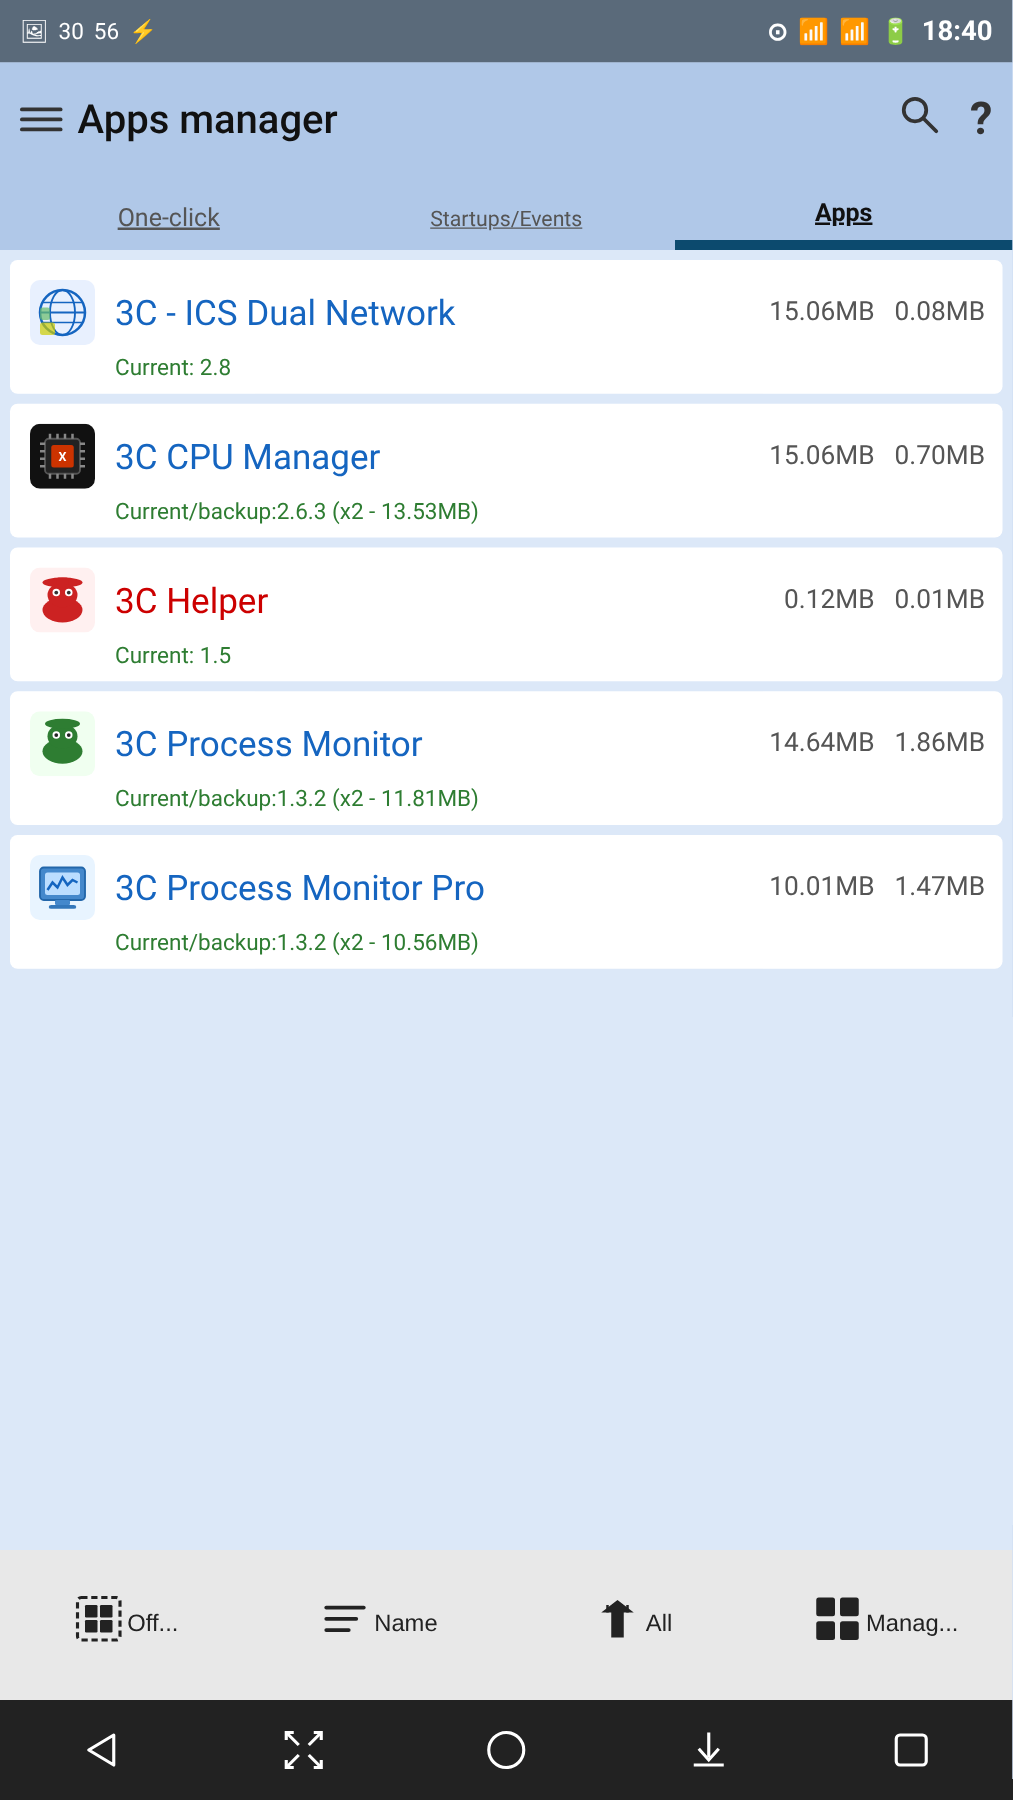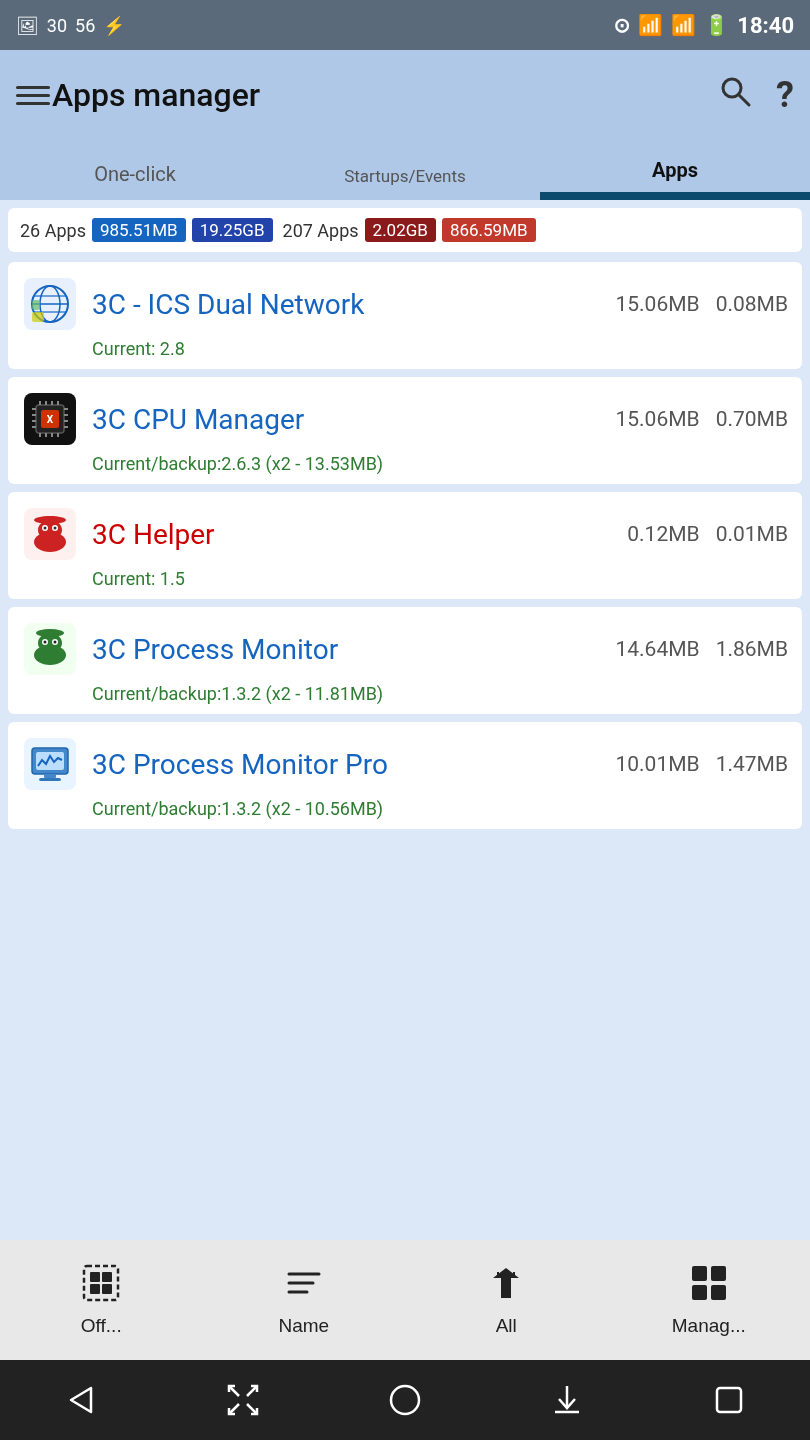--- a/index.html
+++ b/index.html
@@ -25,21 +25,21 @@
     .status-left { display: flex; align-items: center; gap: 8px; font-size: 18px; }
     .status-right { display: flex; align-items: center; gap: 8px; font-size: 22px; font-weight: bold; }
 
     
     .app-header {
       background: #b0c8e8;
       height: 90px;
       display: flex;
       align-items: center;
       padding: 0 16px;
-      gap: 2px;
+      gap: 12px;
     }
     .menu-icon {
       font-size: 28px;
       color: #222;
       cursor: pointer;
       display: flex;
       flex-direction: column;
       gap: 5px;
       width: 34px;
     }
@@ -67,20 +67,21 @@
       height: 60px;
     }
     .tab {
       flex: 1;
       text-align: center;
       padding-bottom: 10px;
       font-size: 20px;
       color: #555;
       cursor: pointer;
       border-bottom: 4px solid transparent;
+      text-decoration: underline;
     }
     .tab.active {
       color: #111;
       font-weight: bold;
       border-bottom: 8px solid #0c4a6e;
     }
 
     
     .main-content {
       flex: 1;
@@ -186,21 +187,21 @@
     
     .bottom-toolbar {
       background: #e8e8e8;
       height: 120px;
       display: flex;
       align-items: center;
     }
     .toolbar-btn {
       flex: 1;
       display: flex;
-      flex-direction: column;
+      flex-direction: row;
       align-items: center;
       justify-content: center;
       gap: 4px;
       height: 100%;
       cursor: pointer;
       border: none;
       background: transparent;
       font-size: 19px;
       color: #222;
     }
@@ -266,28 +267,20 @@
 </div>
 
 <div class="tab-bar">
   <div class="tab">One-click</div>
   <div class="tab" style="font-size:17px;">Startups/Events</div>
   <div class="tab active">Apps</div>
 </div>
 
 <div class="main-content">
 
-  <div class="summary-bar">
-    <span class="summary-label">26 Apps</span>
-    <span class="summary-blue">985.51MB</span>
-    <span class="summary-dark-blue">19.25GB</span>
-    <span class="summary-apps-label">207 Apps</span>
-    <span class="summary-red">2.02GB</span>
-    <span class="summary-dark-red">866.59MB</span>
-  </div>
 
   <div class="app-item">
     <div class="app-item-top">
       <div class="app-icon icon-network">
         <svg width="52" height="52" viewBox="0 0 52 52">
           <rect width="52" height="52" rx="8" fill="#e8f0fe"></rect>
 
           <circle cx="26" cy="26" r="18" fill="none" stroke="#1565c0" stroke-width="2"></circle>
           <ellipse cx="26" cy="26" rx="10" ry="18" fill="none" stroke="#1565c0" stroke-width="1.5"></ellipse>
           <line x1="8" y1="26" x2="44" y2="26" stroke="#1565c0" stroke-width="1.5"></line>

